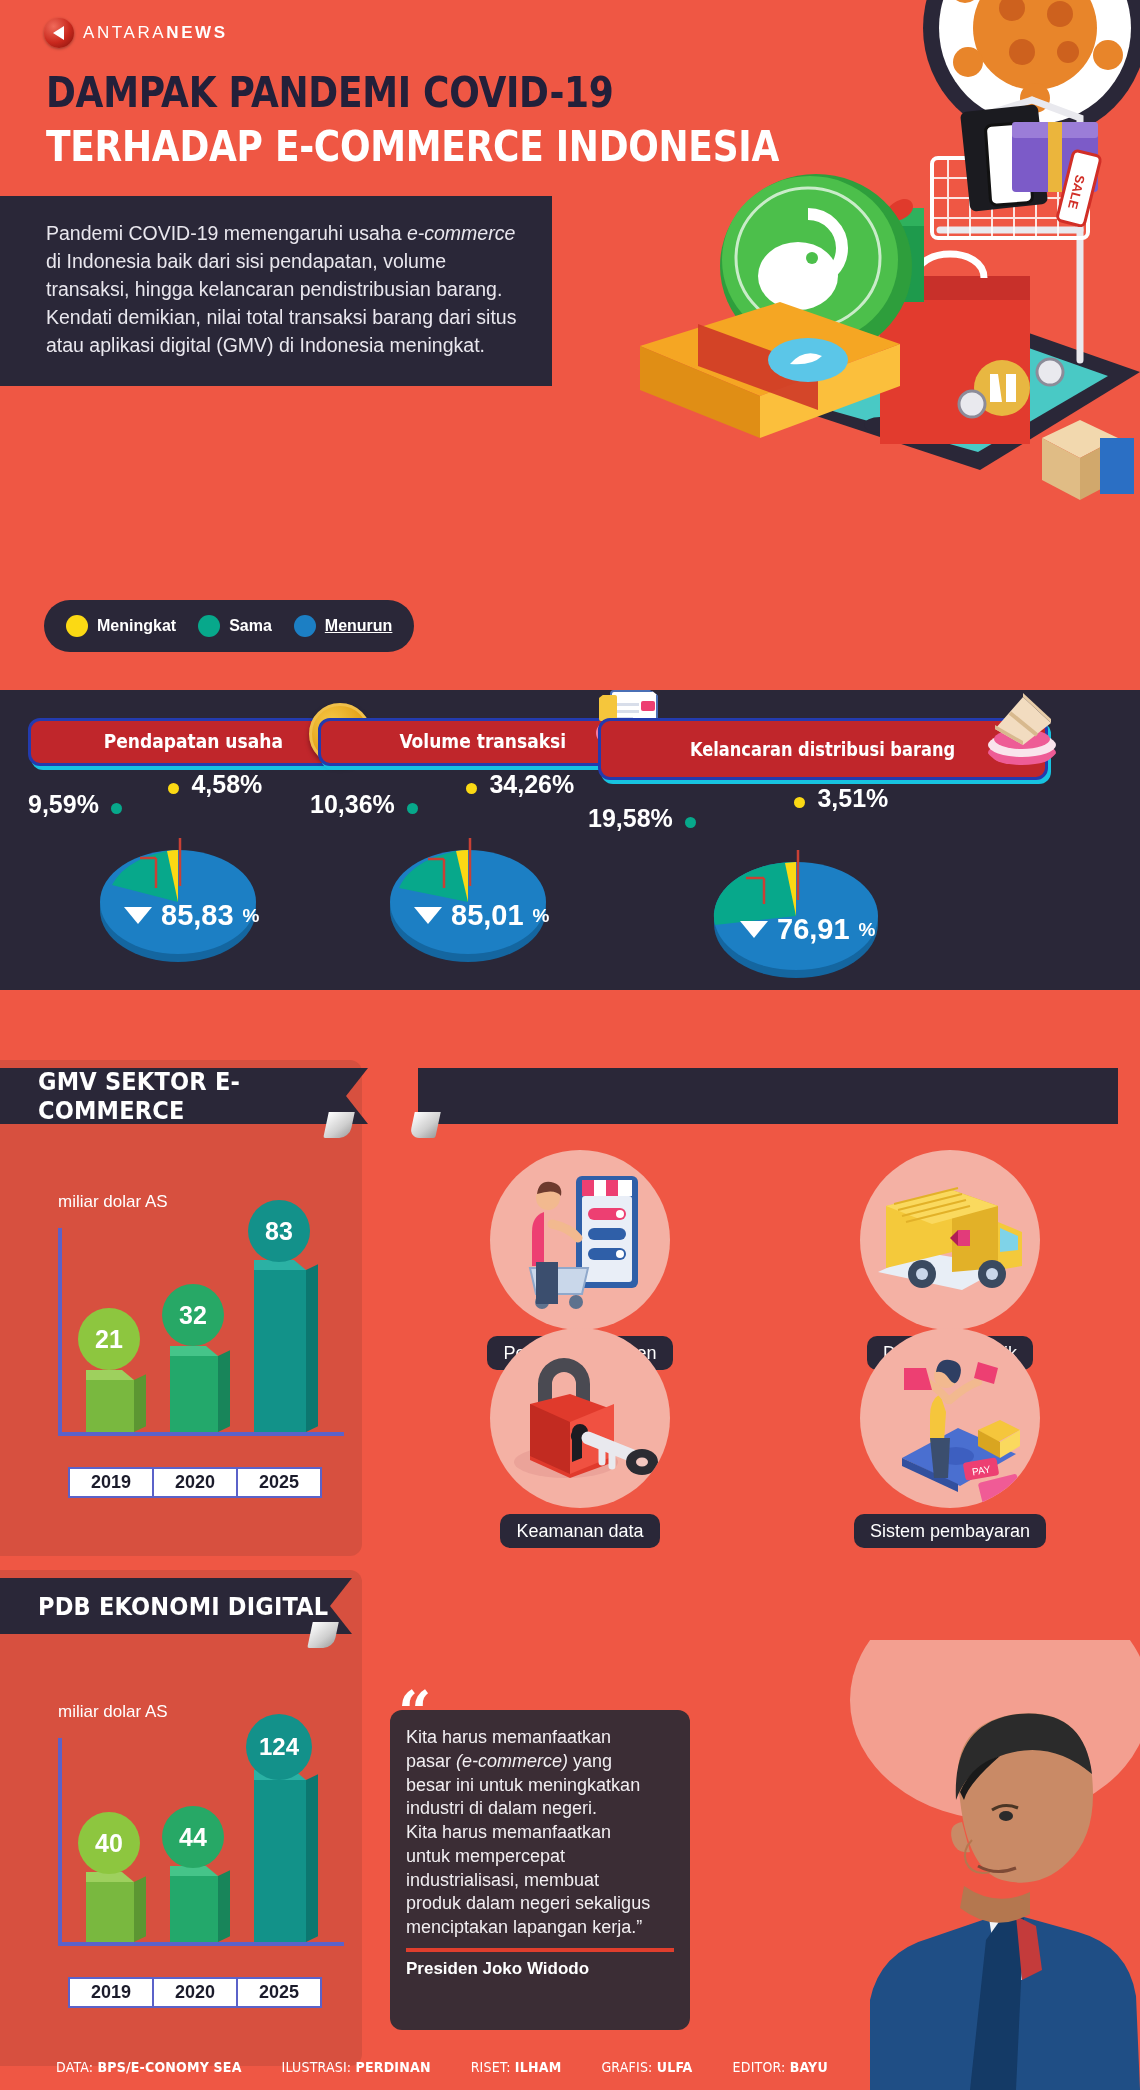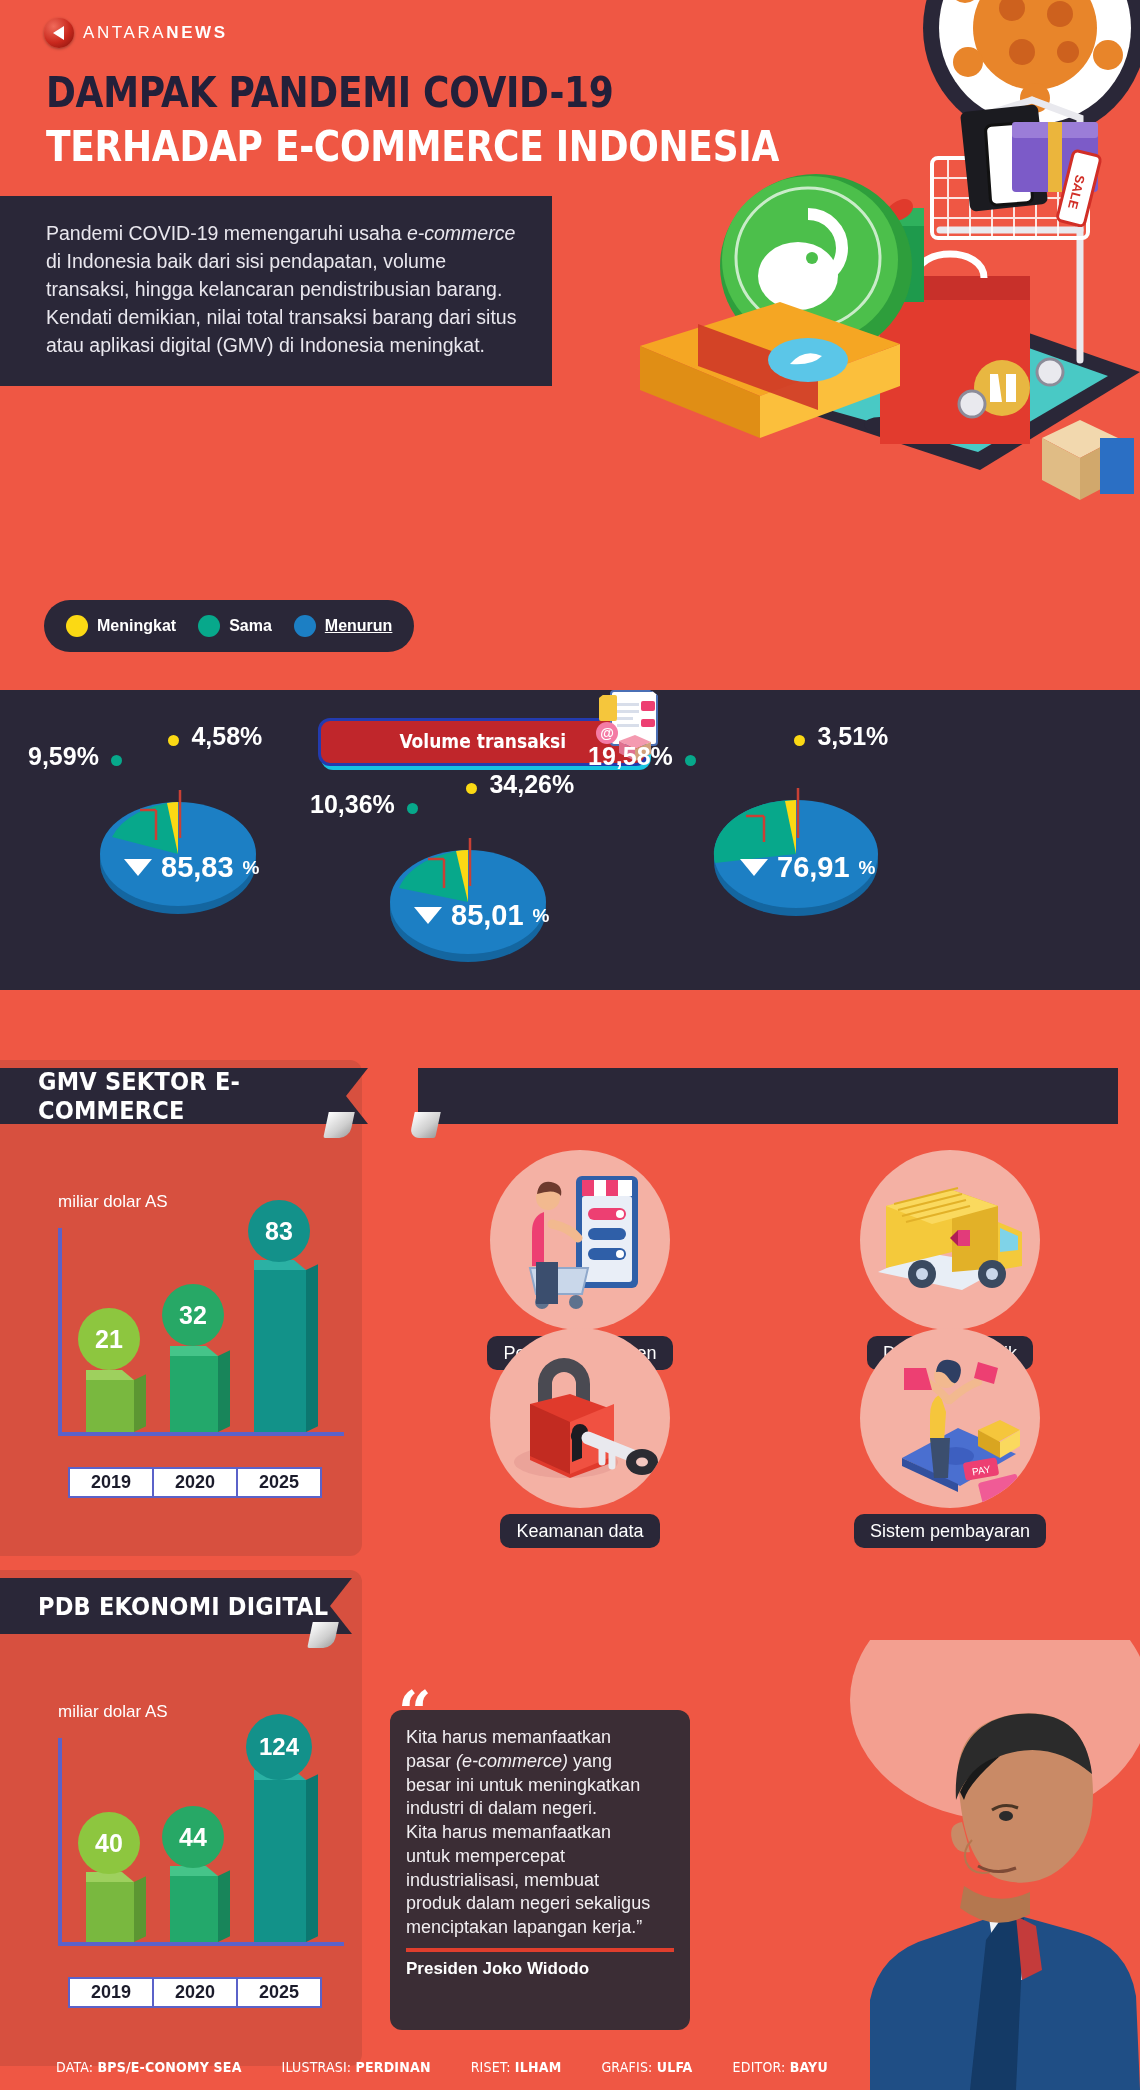--- a/index.html
+++ b/index.html
@@ -281,20 +281,26 @@
     <span class="dot" style="background:#07A88B"></span>
     <span class="lbl">Sama</span>
   </div>
   <div class="item">
     <span class="dot" style="background:#1C7FC4"></span>
     <span class="lbl">Menurun</span>
   </div>
 </div>
 
 <div class="pie-col c1">
+  <div class="pill">
+    <span>Pendapatan usaha</span>
+    <div class="badge-round">
+        <span>Rp</span>
+      </div>
+  </div>
   <div class="pie-area">
     <div class="callout" style="left:0px; top:16px;">
       <span class="big">9,59%</span>
       <span class="cdot" style="background:#07A88B;margin-left:8px"></span>
     </div>
     <div class="callout" style="left:140px; top:-4px;">
       <span class="cdot" style="background:#FBD914;margin-right:8px"></span>
       <span class="big">4,58%</span>
     </div>
     <svg class="pie-svg" width="330" height="150" viewBox="0 0 330 150">
@@ -362,20 +368,32 @@
     </svg>
     <div class="center-val" style="left:96px; top:125px;">
       <div class="tri"></div>
       <span class="n">85,01</span>
       <span class="p">%</span>
     </div>
   </div>
 </div>
 
 <div class="pie-col c3" style="width:470px">
+  <div class="pill two" style="width:450px;height:62px">
+    <span style="white-space:pre-line">Kelancaran distribusi barang</span>
+    <svg class="badge-round" style="background:none;border:none;box-shadow:none;right:-22px;top:-42px;width:90px;height:90px" viewBox="0 0 90 90">
+      <ellipse cx="45" cy="74" rx="34" ry="12" fill="#EE5C96"></ellipse>
+      <ellipse cx="45" cy="66" rx="34" ry="12" fill="#F9E4EC"></ellipse>
+      <ellipse cx="45" cy="60" rx="28" ry="10" fill="#EE5C96"></ellipse>
+      <path d="M18 50 L46 18 L74 44 L46 66 Z" fill="#F2DCC0"></path>
+      <path d="M18 50 L46 66 L46 62 L18 46 Z" fill="#D8B98E"></path>
+      <path d="M46 18 L74 44 L74 40 L46 14 Z" fill="#E8CDA8"></path>
+      <path d="M33 34 L60 56" stroke="#D8B98E" stroke-width="4"></path>
+    </svg>
+  </div>
   <div class="pie-area">
     <div class="callout" style="left:-10px; top:16px;">
       <span class="big">19,58%</span>
       <span class="cdot" style="background:#07A88B;margin-left:8px"></span>
     </div>
     <div class="callout" style="left:196px; top:-4px;">
       <span class="cdot" style="background:#FBD914;margin-right:8px"></span>
       <span class="big">3,51%</span>
     </div>
     <svg class="pie-svg" width="400" height="150" viewBox="0 0 400 150" style="left:40px">

